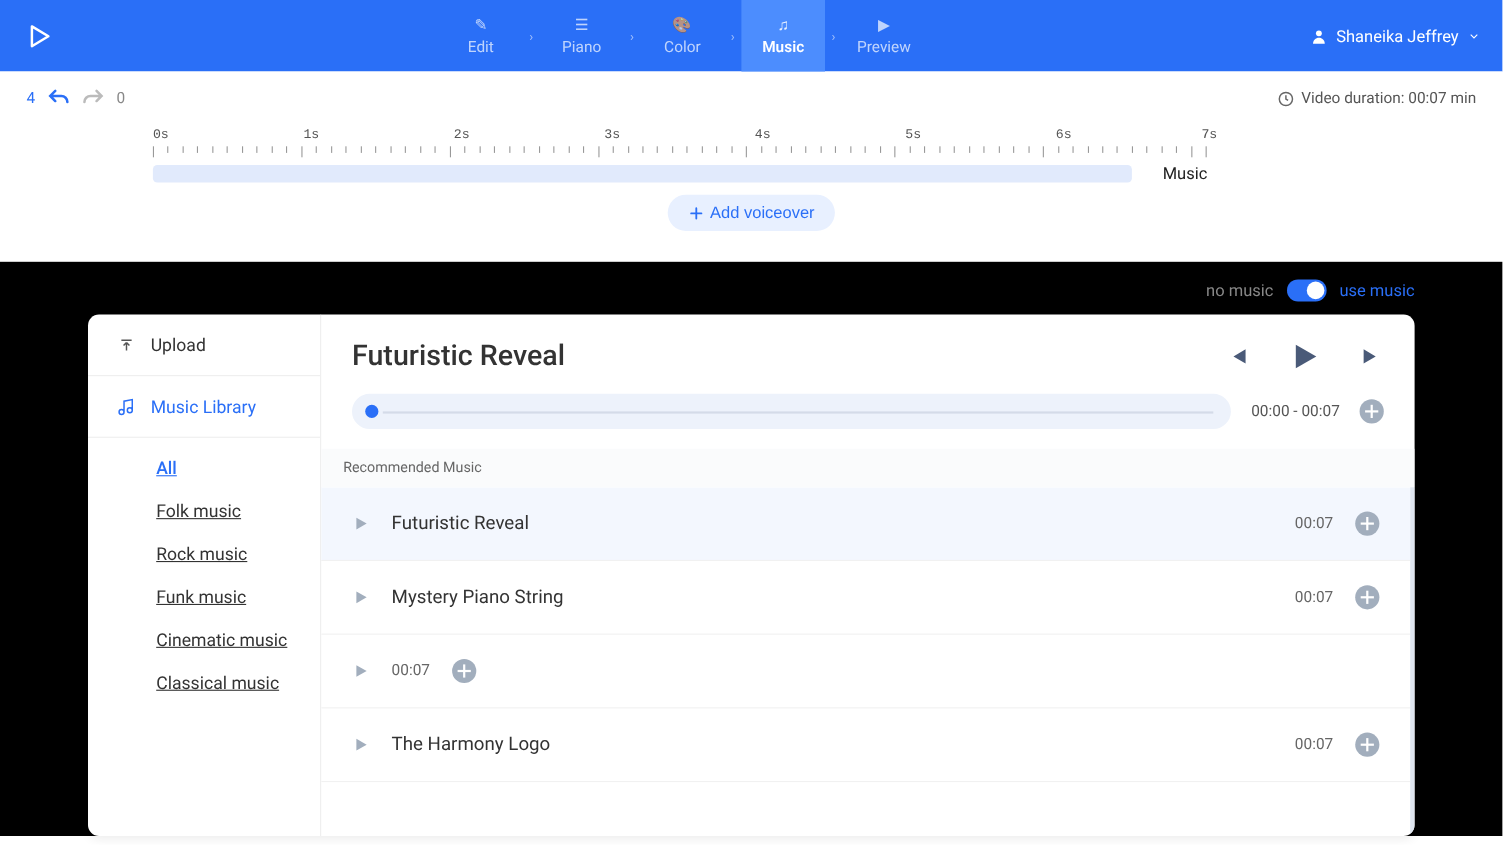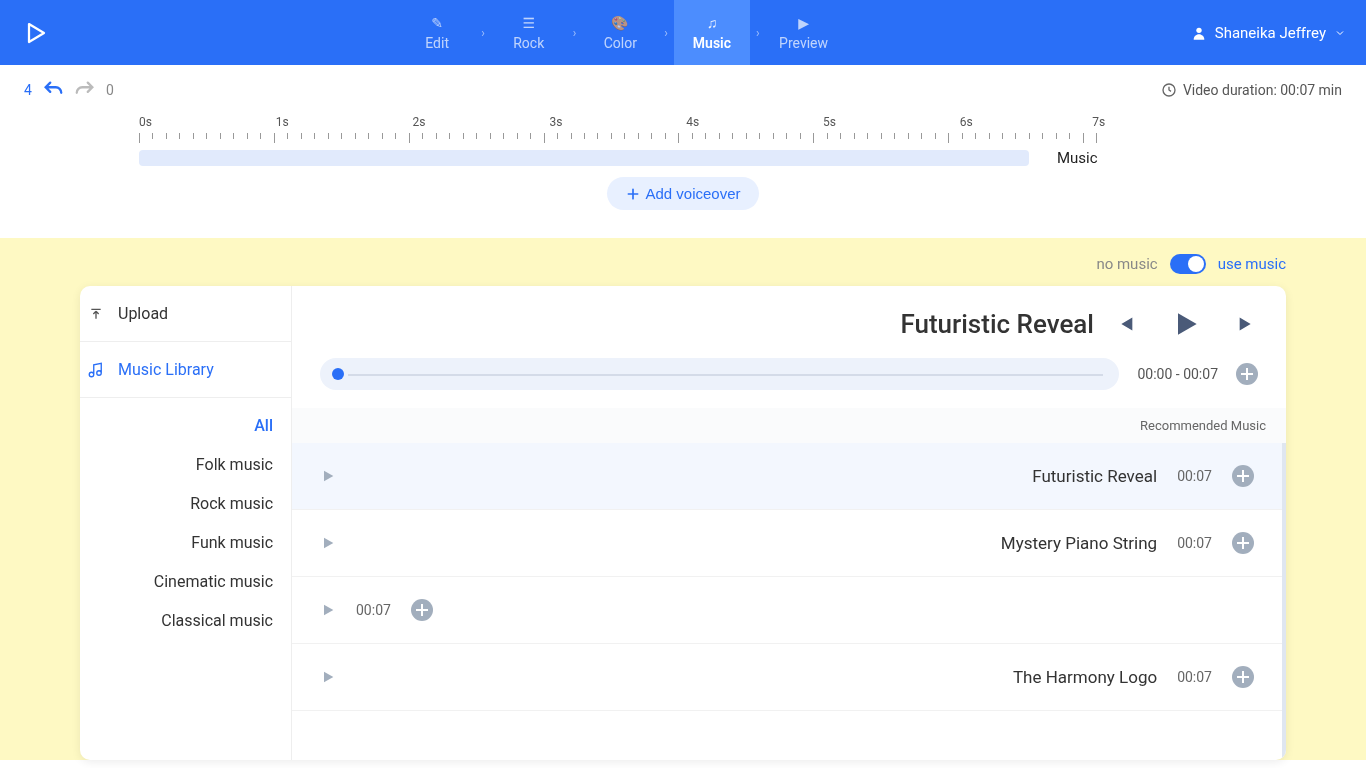--- a/index.html
+++ b/index.html
@@ -22,50 +22,50 @@
 .toolbar .undo-group { display: flex; align-items: center; gap: 10px; color: #2a6ff7; }
 .toolbar .undo-group .redo { color: #aaa; }
 .toolbar .undo-group .count { color: #2a6ff7; font-size: 14px; }
 .toolbar .redo-count { color: #888; font-size: 14px; }
 .toolbar .spacer { flex: 1; }
 .toolbar .duration { display: flex; align-items: center; gap: 6px; color: #555; font-size: 14px; }
 
 
 .timeline-area { padding: 0 24px 10px; background:#fff; }
 .ruler { position: relative; height: 34px; margin-left: 115px; margin-right: 245px; }
-.ruler-label { position:absolute; top:0; font-size:12px; color:#555; transform: translateX(0); }
+.ruler-label { position:absolute; top:0; font-size:12px; color:#555; transform: translateX(0); font-family: Liberation Mono, monospace; }
 .ruler-ticks { position:absolute; top:18px; left:0; right:0; height:12px; display:flex; }
 .ruler-ticks span { flex:1; border-left:1px solid #999; height:6px; }
 .ruler-ticks span.major { height:10px; }
 .track-row { display:flex; align-items:center; margin-left:115px; margin-right:60px; }
 .track-bar-wrap { flex:0 0 890px; }
 .track-bar { height: 16px; background:#e1eafc; border-radius:4px; }
 .track-name { margin-left: 28px; font-size:15px; color:#222; }
 
 .add-voice-row { display:flex; justify-content:center; padding: 10px 0 18px; }
 .add-voice-btn { display:flex; align-items:center; gap:4px; background:#e8f0ff; color:#2a6ff7; border:none; border-radius:20px; padding:8px 18px; font-size:15px; cursor:pointer; }
 
 
-.lower { background:#fef9c3; padding:0;text-align:right; }
+.lower { background:#000000; padding:0; }
 .music-toggle-row { display:flex; justify-content:flex-end; align-items:center; gap:12px; padding:16px 80px 12px; font-size:15px; }
 .music-toggle-row .nomusic { color:#888; }
 .music-toggle-row .usemusic { color:#2a6ff7; }
 .toggle { width:36px; height:20px; background:#2a6ff7; border-radius:10px; position:relative; cursor:pointer; }
 .toggle .knob { position:absolute; right:2px; top:2px; width:16px; height:16px; background:#fff; border-radius:50%; }
 
 .panel { display:flex; background:#fff; margin:0 80px; border-radius:10px; box-shadow:0 2px 10px rgba(0,0,0,0.08); height:474px; overflow:hidden; }
 
 
 .sidebar { width:212px; border-right:1px solid #eee; display:flex; flex-direction:column; }
-.side-item { display:flex; align-items:center; gap:12px; padding:18px 6px; border-bottom:1px solid #eee; font-size:16px; color:#333; cursor:pointer; }
+.side-item { display:flex; align-items:center; gap:12px; padding:18px 25px; border-bottom:1px solid #eee; font-size:16px; color:#333; cursor:pointer; }
 .side-item.active { color:#2a6ff7; }
 .side-item .side-icon { width:20px; display:flex; justify-content:center; color:#888; }
 .side-item.active .side-icon { color:#2a6ff7; }
 .categories { padding:8px 0 0 0; overflow-y:auto; }
-.cat-item { padding:10px 18px 10px 34px; font-size:16px; color:#333; cursor:pointer; }
+.cat-item { padding:10px 18px 10px 62px; font-size:16px; color:#333; cursor:pointer;text-decoration:underline; }
 .cat-item.active { color:#2a6ff7; font-weight:500; }
 
 
 .music-main { flex:1; display:flex; flex-direction:column; position:relative; }
 .player-header { padding:22px 28px 12px; display:flex; align-items:center; gap:20px; }
 .player-title { flex:1; font-size:26px; color:#333; font-weight:500; }
 .player-ctrl { display:flex; align-items:center; gap:34px; }
 .player-ctrl .pbtn { width:22px; height:22px; color:#4a5a78; cursor:pointer; }
 .player-ctrl .play-main { width:32px; height:32px; }
 
@@ -99,21 +99,21 @@
       </svg>
   </div>
   <div class="wizard">
     <div class="wizard-step inactive">
         <span class="step-icon">✎</span>
         <span class="step-label">Edit</span>
       </div>
     <div class="wizard-sep">›</div>
     <div class="wizard-step inactive">
         <span class="step-icon">☰</span>
-        <span class="step-label">Rock</span>
+        <span class="step-label">Piano</span>
       </div>
     <div class="wizard-sep">›</div>
     <div class="wizard-step inactive">
         <span class="step-icon">🎨</span>
         <span class="step-label">Color</span>
       </div>
     <div class="wizard-sep">›</div>
     <div class="wizard-step active">
         <span class="step-icon">♫</span>
         <span class="step-label">Music</span>

